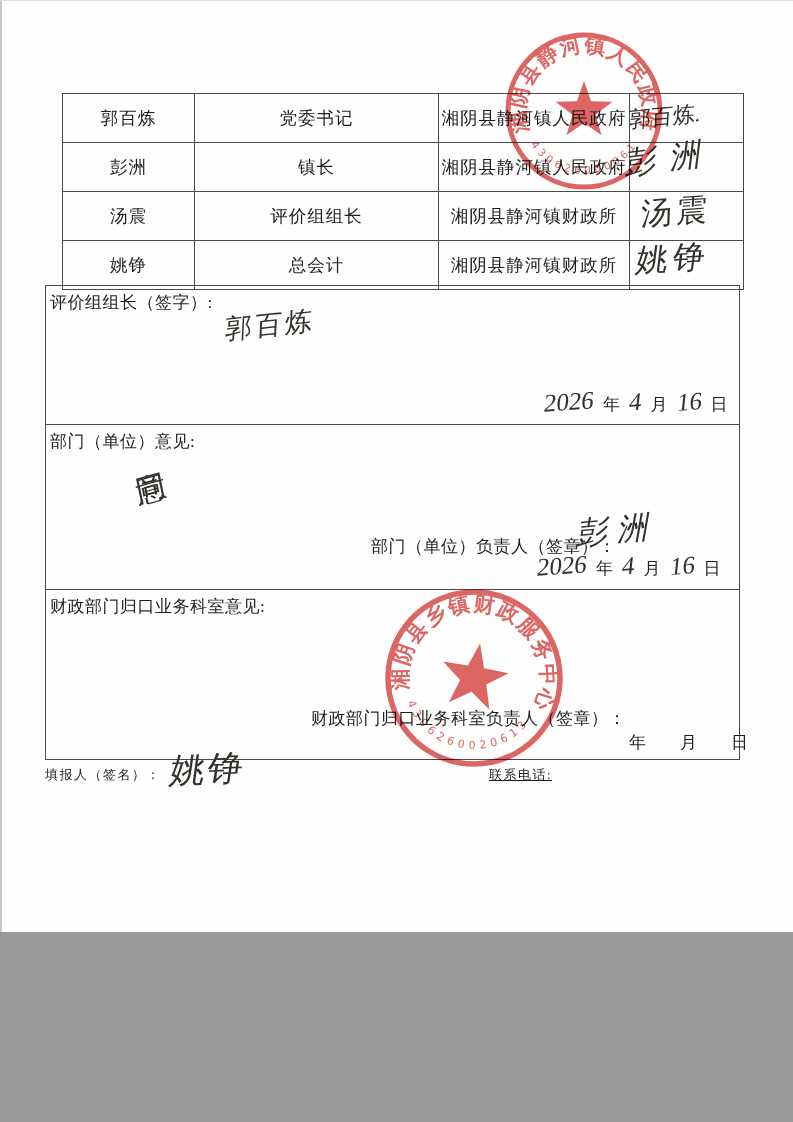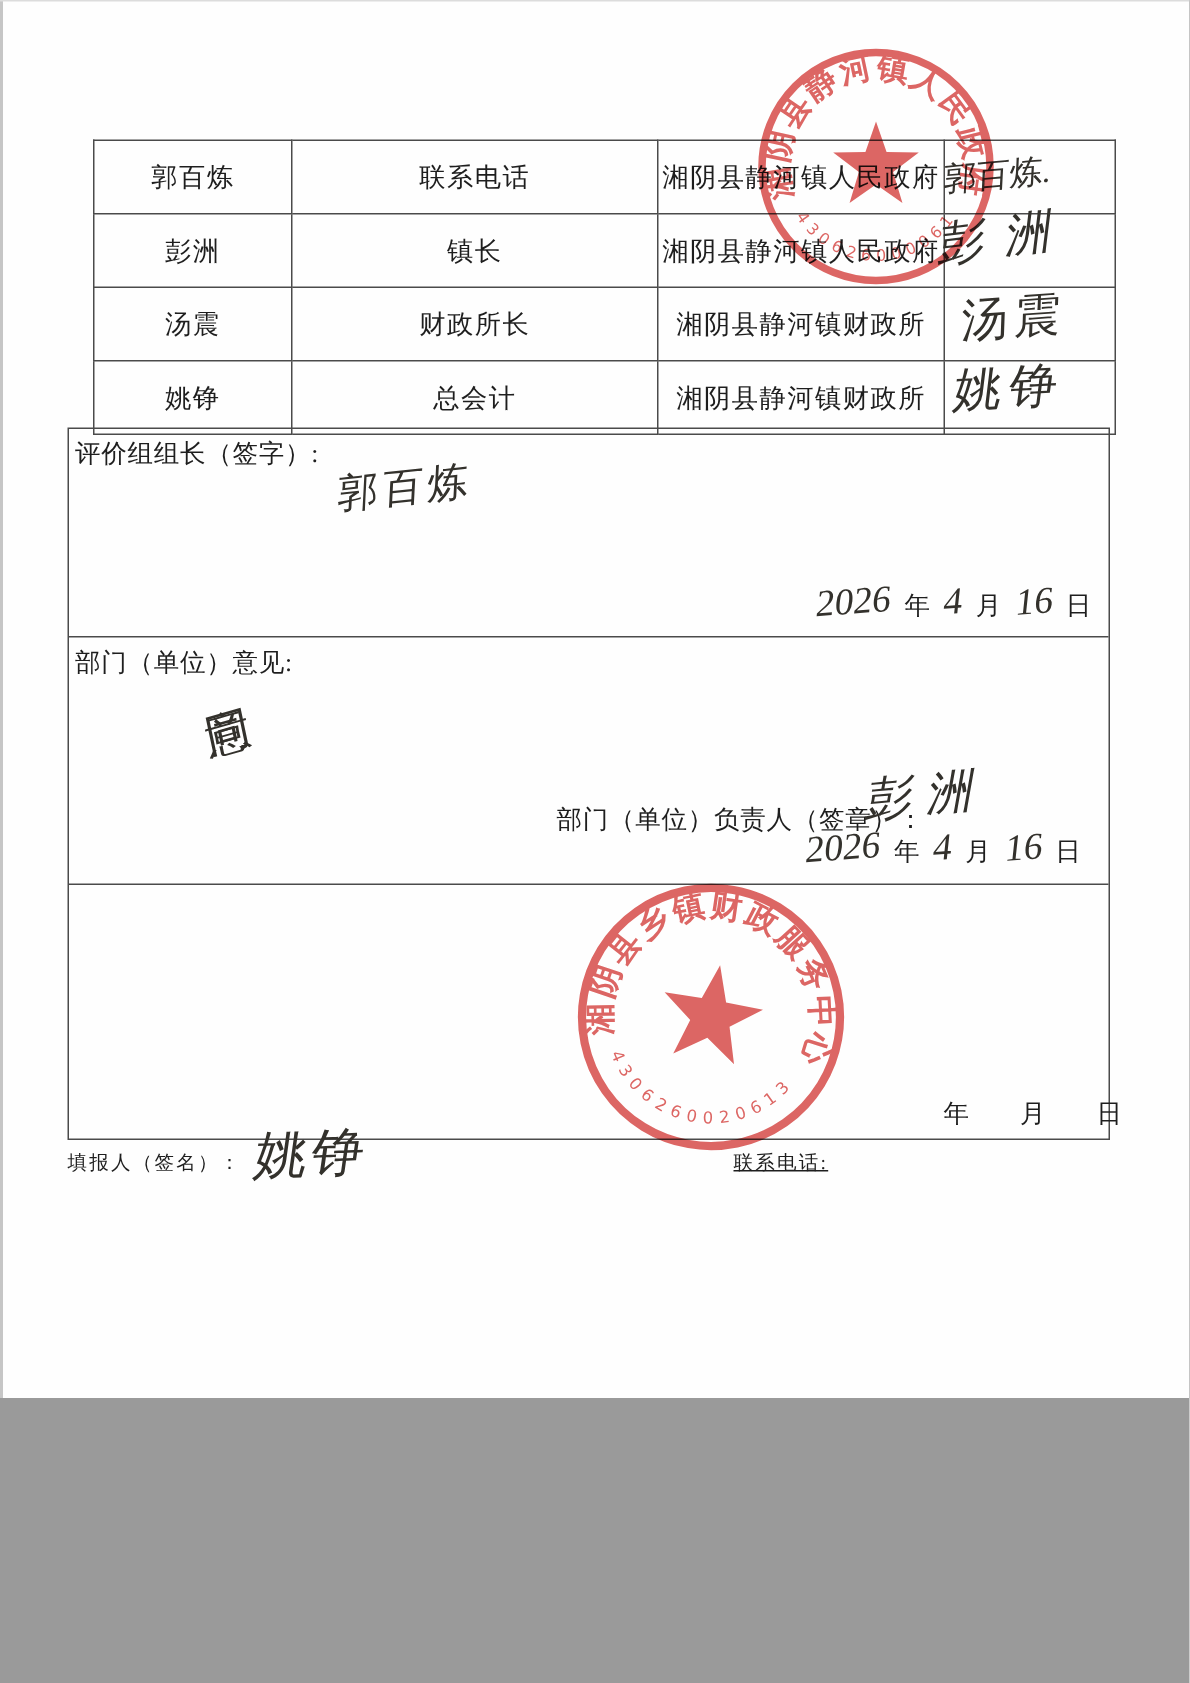--- a/index.html
+++ b/index.html
@@ -78,33 +78,33 @@
 <body>
 
 <div class="page">
   <div class="edge-left"></div>
   <div class="edge-top"></div>
 
   <table class="roster">
     <tbody>
       <tr>
         <td class="c-name">郭百炼</td>
-        <td class="c-title">联系电话</td>
+        <td class="c-title">党委书记</td>
         <td class="c-org">湘阴县静河镇人民政府</td>
         <td class="c-sig"></td>
       </tr>
       <tr>
         <td class="c-name">彭洲</td>
         <td class="c-title">镇长</td>
         <td class="c-org">湘阴县静河镇人民政府</td>
         <td class="c-sig"></td>
       </tr>
       <tr>
         <td class="c-name">汤震</td>
-        <td class="c-title">财政所长</td>
+        <td class="c-title">评价组组长</td>
         <td class="c-org">湘阴县静河镇财政所</td>
         <td class="c-sig"></td>
       </tr>
       <tr>
         <td class="c-name">姚铮</td>
         <td class="c-title">总会计</td>
         <td class="c-org">湘阴县静河镇财政所</td>
         <td class="c-sig"></td>
       </tr>
     </tbody>
@@ -112,20 +112,22 @@
 
   <div class="sections">
     <div class="section sec1">
       <div class="sec-label">评价组组长（签字）:</div>
     </div>
     <div class="section sec2">
       <div class="sec-label">部门（单位）意见:</div>
       <div class="head-label" style="left:325px;top:110px;">部门（单位）负责人（签章）：</div>
     </div>
     <div class="section sec3">
+      <div class="sec-label">财政部门归口业务科室意见:</div>
+      <div class="head-label" style="left:265px;top:117px;">财政部门归口业务科室负责人（签章）：</div>
     </div>
   </div>
 
   <div class="hand sig-t1">郭百炼.</div>
   <div class="hand sig-t2">彭洲</div>
   <div class="hand sig-t3">汤震</div>
   <div class="hand sig-t4">姚铮</div>
   <div class="hand sig-eval">郭百炼</div>
   <div class="hand opinion">同意</div>
   <div class="hand sig-dept">彭洲</div>

